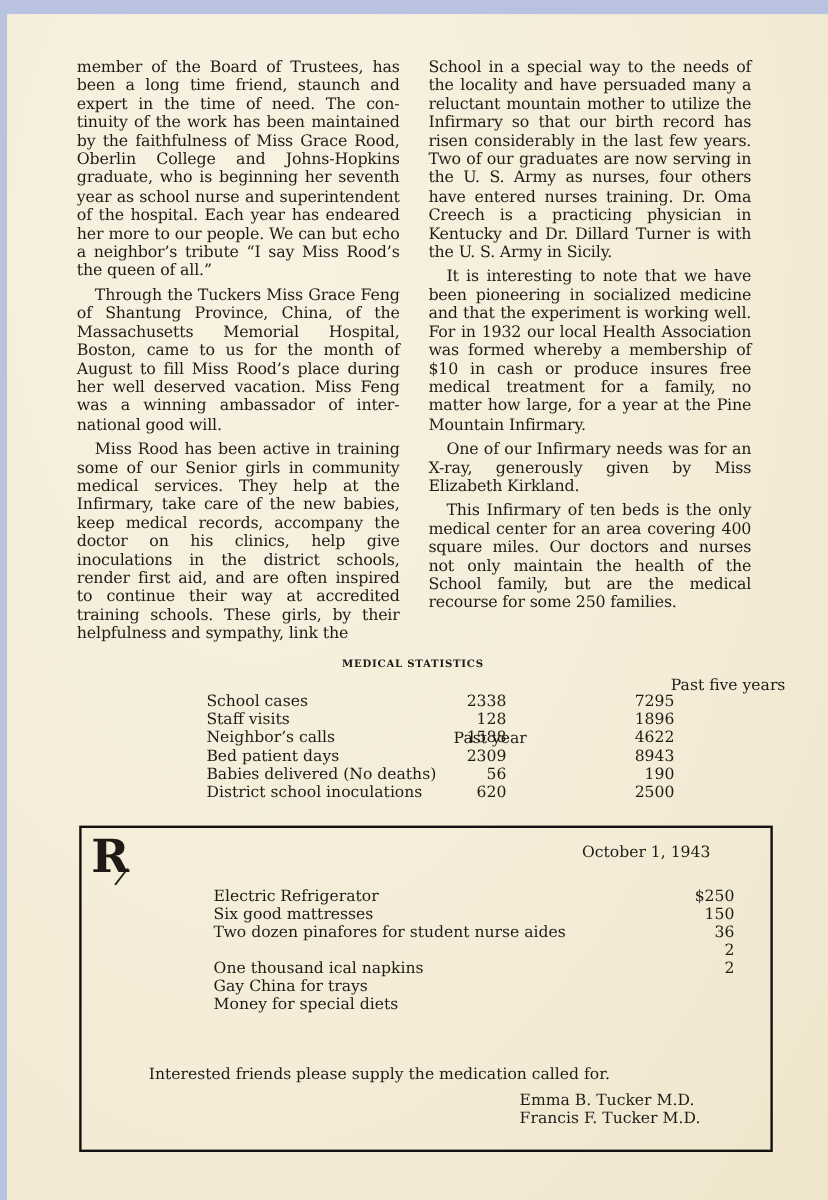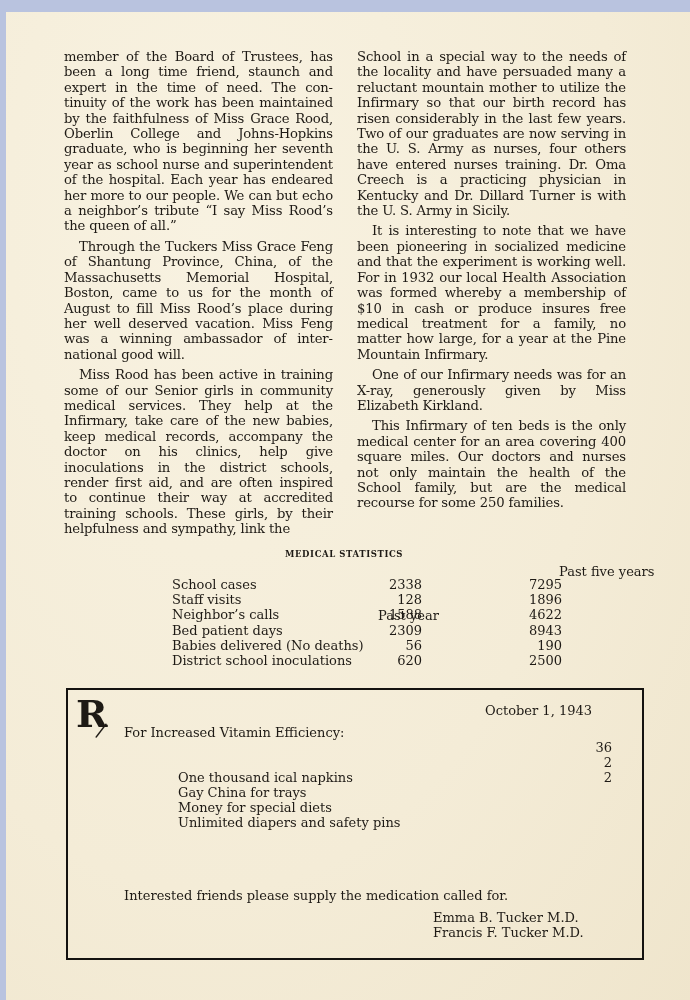--- a/index.html
+++ b/index.html
@@ -108,28 +108,28 @@
           <span class="v2" style="left: 330px;">2500</span>
         </div>
       </div>
   </div>
 
   <div class="rx-box">
     <div class="rx-glyph">
       <span>R</span><span class="slash">/</span>
     </div>
     <div class="rx-date">October 1, 1943</div>
-    <div class="rx-heading">For Increased Vitamin Efficiency:</div>
     <div class="rx-items" id="rx-items">
-        <div class="rx-item"><span class="amt">36</span></div>
+        <div class="rx-item"><span>Electric Refrigerator</span><span class="amt">$250</span></div>
+        <div class="rx-item"><span>Six good mattresses</span><span class="amt">150</span></div>
+        <div class="rx-item"><span>Two dozen pinafores for student nurse aides</span><span class="amt">36</span></div>
         <div class="rx-item"><span class="amt">2</span></div>
         <div class="rx-item"><span>One thousand ical napkins</span><span class="amt">2</span></div>
         <div class="rx-item"><span>Gay China for trays</span><span class="amt"></span></div>
         <div class="rx-item"><span>Money for special diets</span><span class="amt"></span></div>
-        <div class="rx-item"><span>Unlimited diapers and safety pins</span><span class="amt"></span></div>
       </div>
     <div class="rx-note">Interested friends please supply the medication called for.</div>
     <div class="rx-sig">
       <div>Emma B. Tucker M.D.</div>
       <div>Francis F. Tucker M.D.</div>
     </div>
   </div>
 </div>
 
 </body></html>

